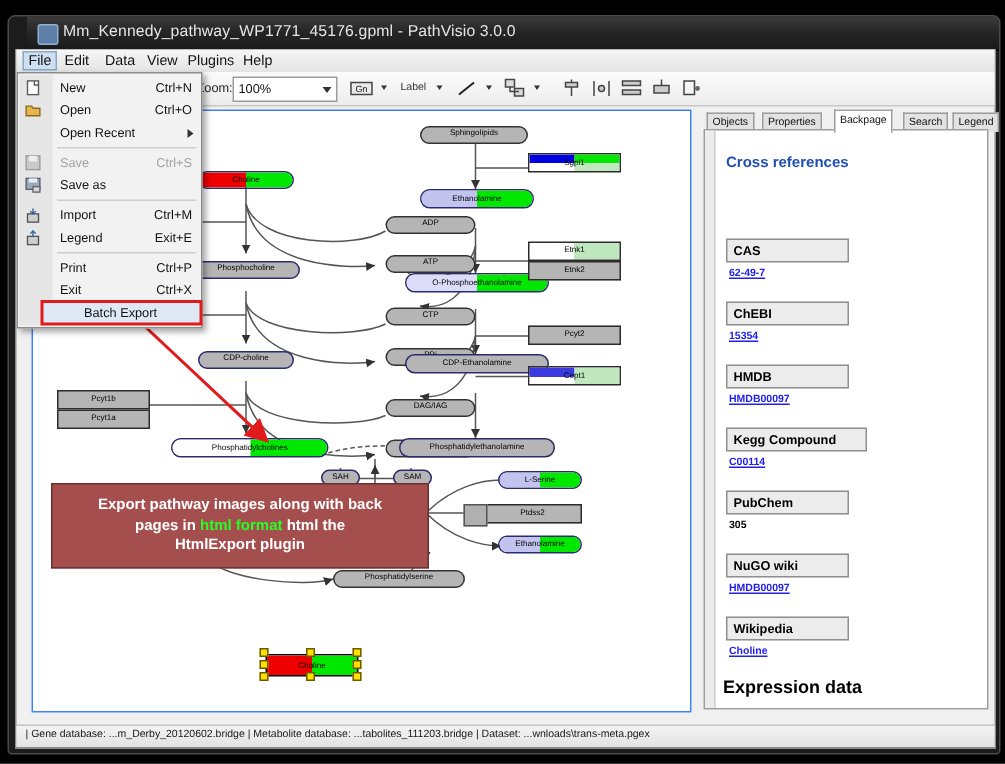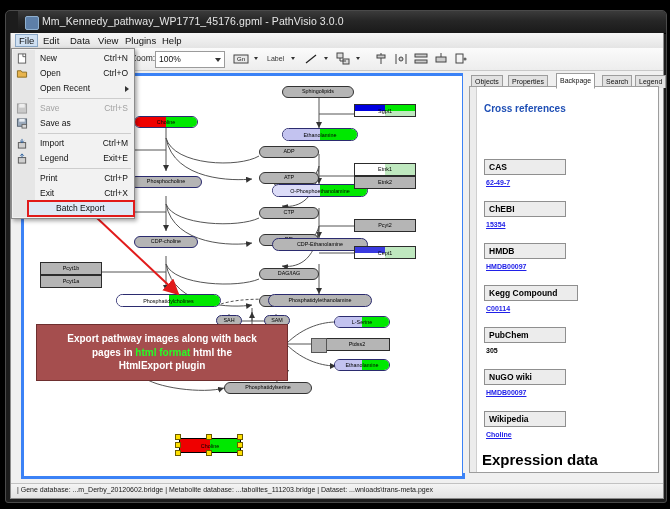--- a/index.html
+++ b/index.html
@@ -41,21 +41,21 @@
      border-left:3px solid transparent;border-right:3px solid transparent;border-top:4px solid #333;}
   .vis-combo{position:absolute;left:455px;top:3px;width:80px;height:15px;background:#fff;
      border:1px solid #9b9b9b;}
   .vis-val{position:absolute;left:3px;top:2px;font-size:8px;color:#111;}
   .small-arrow{position:absolute;width:0;height:0;top:9px;
      border-left:2.5px solid transparent;border-right:2.5px solid transparent;border-top:3.5px solid #333;}
   .tb-txt{position:absolute;font-size:7px;color:#333;top:7px;}
 
   
   .canvas{position:absolute;left:10px;top:40px;width:438px;height:400px;background:#fff;
-     border:3px solid #3b82f6;overflow:hidden;}
+     border:1px solid #3b82f6;overflow:hidden;}
 
   
   .node{position:absolute;box-sizing:border-box;font-size:5.4px;color:#000;
      display:flex;align-items:center;justify-content:center;text-align:center;line-height:1;}
   .metab{background:#b5b5b5;border:1px solid #2b2b6f;border-radius:7px;}
   .metab-grey{background:#b5b5b5;border:1px solid #333;border-radius:7px;}
   .gene{background:#b5b5b5;border:1.2px solid #2c2c2c;border-radius:0;}
 
   .split{position:absolute;box-sizing:border-box;border:1px solid #2b2b6f;border-radius:7px;
      overflow:hidden;display:flex;}
@@ -88,21 +88,21 @@
      border-bottom:none;font-size:7px;color:#111;padding:0 3px;line-height:12px;}
   .tab.active{top:0;height:14px;line-height:14px;background:#fff;border-bottom:1px solid #fff;z-index:3;}
   .tabbody{position:absolute;left:6px;top:13px;width:188px;height:385px;background:#fff;
      border:1px solid #9d9d9d;overflow:hidden;}
   .scrollcol{position:absolute;left:0;top:0;width:6px;height:100%;background:#ececec;border-right:1px solid #cfcfcf;}
   .xr-title{position:absolute;left:14px;top:16px;font-size:10px;font-weight:bold;color:#1f4fb5;}
   .xbox{position:absolute;left:14px;width:82px;height:16px;background:#ececec;border:1px solid #8f8f8f;
      font-size:8.5px;font-weight:bold;color:#000;display:flex;align-items:center;padding-left:4px;box-sizing:border-box;}
   .xval{position:absolute;left:16px;font-size:7px;color:#2020e8;text-decoration:underline;font-weight:bold;}
   .xval.plain{color:#000;text-decoration:none;}
-  .expr{position:absolute;left:12px;font-size:15px;font-weight:bold;color:#000;}
+  .expr{position:absolute;left:12px;font-size:12px;font-weight:bold;color:#000;}
 
   
   .statusbar{position:absolute;left:0;bottom:0;width:100%;height:14px;
      background:linear-gradient(180deg,#f4f4f4,#e2e2e2);border-top:1px solid #c2c2c2;}
   .status-txt{position:absolute;left:6px;top:2px;font-size:7px;color:#161616;white-space:nowrap;}
 
   
   .menupop{position:absolute;left:5px;top:37px;width:122px;background:#f2f2f2;
      border:1px solid #8c8c8c;box-shadow:2px 2px 4px rgba(0,0,0,.35);z-index:60;padding:2px 0;}
   .mgutter{position:absolute;left:1px;top:1px;width:22px;bottom:1px;background:#e6e6e6;}

